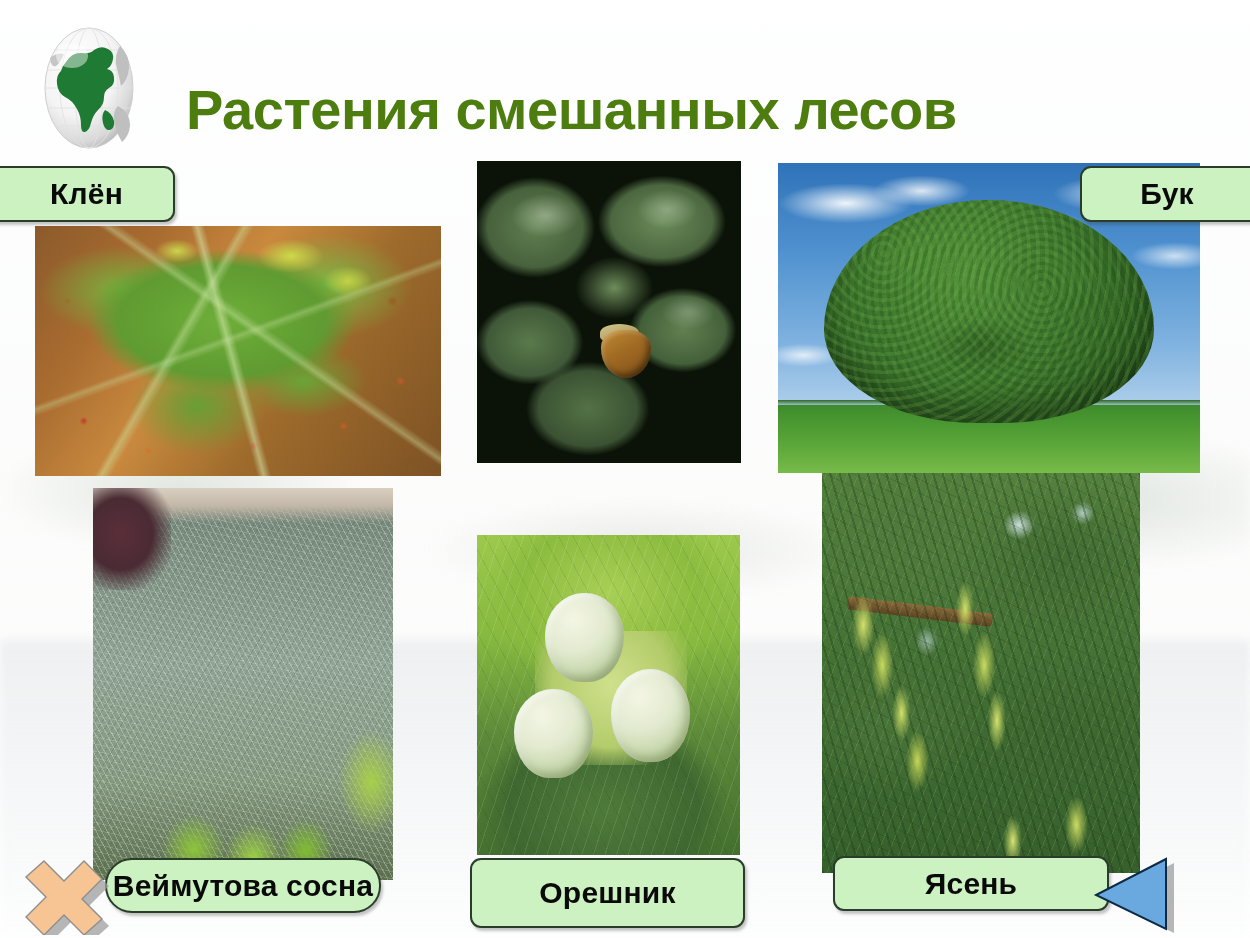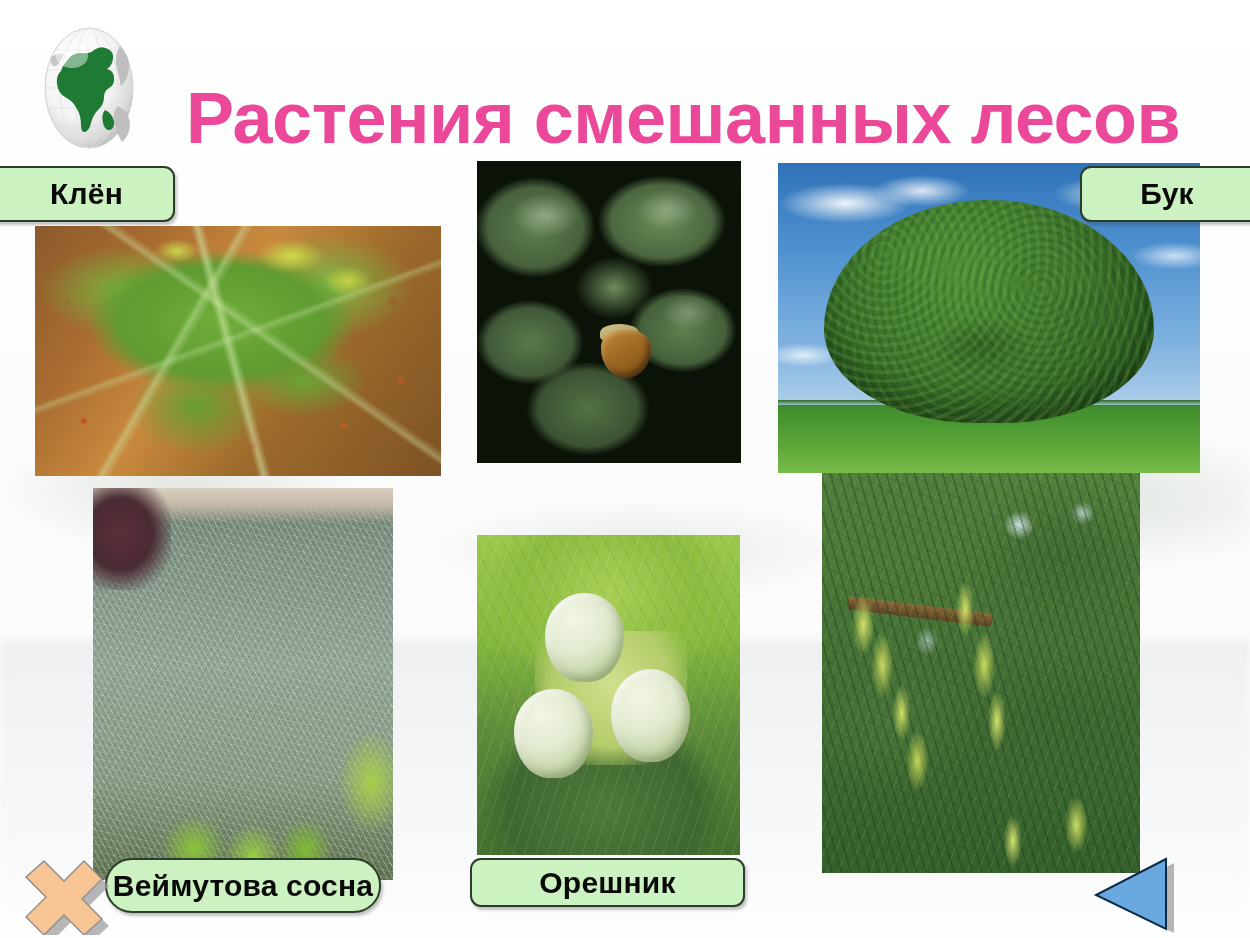--- a/index.html
+++ b/index.html
@@ -66,23 +66,23 @@
     width: 106px;
     height: 140px;
   }
 
   
   .slide-title {
     position: absolute;
     left: 186px;
     top: 82px;
     width: 900px;
-    font-size: 72px;
+    font-size: 56px;
     font-weight: bold;
-    color: #ec4899;
+    color: #4d7c0f;
     letter-spacing: -0.5px;
     white-space: nowrap;
     line-height: 1;
   }
 
   
   .photo {
     position: absolute;
     overflow: hidden;
     background: #c7d3bd;
@@ -331,21 +331,21 @@
     white-space: nowrap;
   }
   .cap-klen {
     left: -20px;  top: 166px;  width: 195px; height: 56px;
     justify-content: center;
     padding-left: 18px;
   }
   .cap-buk   { left: 1080px; top: 166px; width: 196px; height: 56px; padding-right: 22px; }
   .cap-dub   { left: 470px;  top: 463px; width: 275px; height: 54px; }
   .cap-pine  { left: 105px;  top: 858px; width: 276px; height: 55px; border-radius: 27px; }
-  .cap-hazel { left: 470px;  top: 858px; width: 275px; height: 49px; }
+  .cap-hazel { left: 470px;  top: 858px; width: 275px; height: 70px; }
   .cap-ash   { left: 833px;  top: 856px; width: 276px; height: 55px; }
 
   
   .x-mark {
     position: absolute;
     left: 18px; top: 853px;
     width: 92px; height: 82px;
   }
   .arrow-blue {
     position: absolute;
@@ -446,20 +446,21 @@
     <div class="layer sky-gap"></div>
     <div class="branch"></div>
     <div class="layer leaflets"></div>
     <div class="layer keys"></div>
   </div>
 
   <div class="caption cap-klen">Клён</div>
   <div class="caption cap-buk">Бук</div>
   <div class="caption cap-pine">Веймутова сосна</div>
   <div class="caption cap-hazel">Орешник</div>
+  <div class="caption cap-ash">Ясень</div>
 
   <div class="x-mark">
     <svg viewBox="0 0 92 82" width="92" height="82">
       <polygon points="26,8 46,28 66,8 84,26 64,46 84,66 66,82 46,62 26,82 8,64 28,44 8,24" fill="#9d9d9d" opacity="0.75" transform="translate(7,7)"></polygon>
       <polygon points="26,8 46,28 66,8 84,26 64,46 84,66 66,82 46,62 26,82 8,64 28,44 8,24" fill="#f7c493" stroke="#8e8e8e" stroke-width="1.4"></polygon>
     </svg>
   </div>
 
   <div class="arrow-blue">
     <svg viewBox="0 0 86 78" width="86" height="78">

